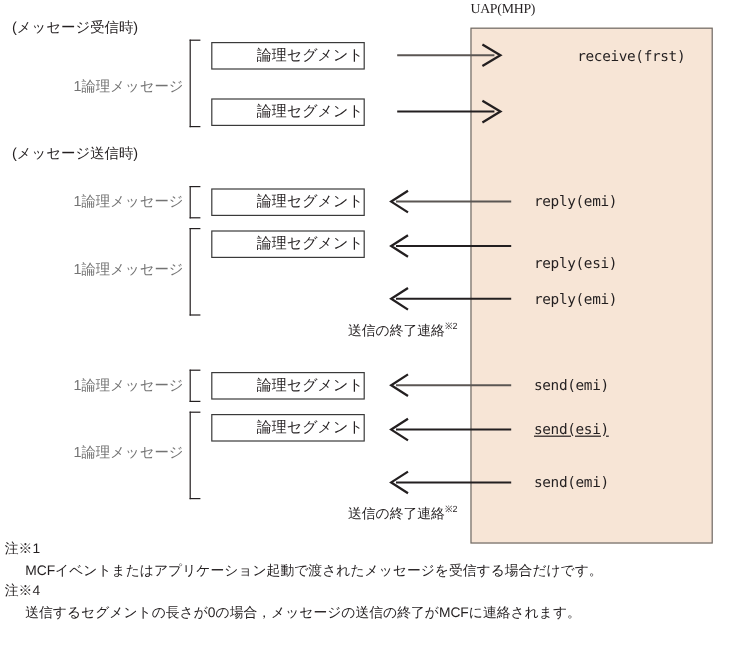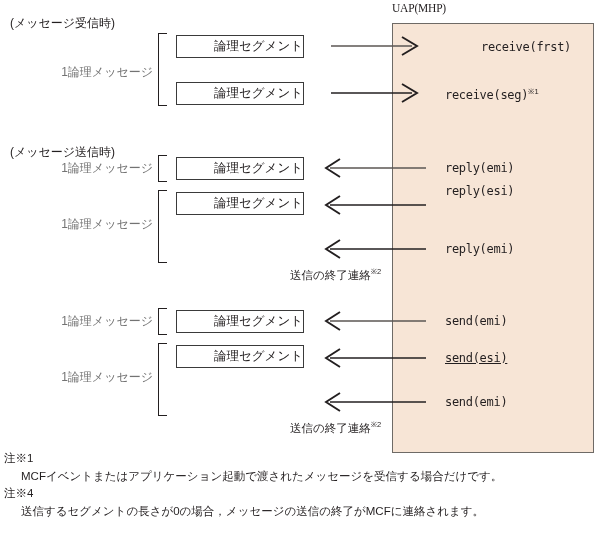--- a/index.html
+++ b/index.html
@@ -146,33 +146,32 @@
 
   <div class="section-head" style="left:10px; top:15px;">(メッセージ受信時)</div>
 
   <div class="msg-label" style="left:28px; top:64px; width:125px;">1論理メッセージ</div>
   <div class="bracket" style="left:158px; top:33px; height:73px;"></div>
 
   <div class="seg-box" style="left:176px; top:35px;">論理セグメント</div>
   <div class="seg-box" style="left:176px; top:82px;">論理セグメント</div>
 
   <div class="api-call" style="left:445px; top:40px;margin-left:36px;"><span>receive(frst)</span></div>
-  <div class="api-call" style="left:445px; top:86px;"><span>receive(seg)</span><span class="ref">※1</span></div>
-
-  <div class="section-head" style="left:10px; top:144px;">(メッセージ送信時)</div>
+
+  <div class="section-head" style="left:10px; top:120px;">(メッセージ送信時)</div>
 
   <div class="msg-label" style="left:28px; top:160px; width:125px;">1論理メッセージ</div>
   <div class="bracket" style="left:158px; top:155px; height:27px;"></div>
   <div class="seg-box" style="left:176px; top:157px;">論理セグメント</div>
   <div class="api-call" style="left:445px; top:161px;"><span>reply(emi)</span></div>
 
   <div class="msg-label" style="left:28px; top:216px; width:125px;">1論理メッセージ</div>
   <div class="bracket" style="left:158px; top:190px; height:73px;"></div>
   <div class="seg-box" style="left:176px; top:192px;">論理セグメント</div>
-  <div class="api-call" style="left:445px; top:184px;"><span>reply(esi)</span></div>
+  <div class="api-call" style="left:445px; top:212px;"><span>reply(esi)</span></div>
 
   <div class="notice-label" style="left:290px; top:226px;"><span>送信の終了連絡</span><span class="ref">※2</span></div>
   <div class="api-call" style="left:445px; top:242px;"><span>reply(emi)</span></div>
 
   <div class="msg-label" style="left:28px; top:313px; width:125px;">1論理メッセージ</div>
   <div class="bracket" style="left:158px; top:308px; height:27px;"></div>
   <div class="seg-box" style="left:176px; top:310px;">論理セグメント</div>
   <div class="api-call" style="left:445px; top:314px;"><span>send(emi)</span></div>
 
   <div class="msg-label" style="left:28px; top:369px; width:125px;">1論理メッセージ</div>

